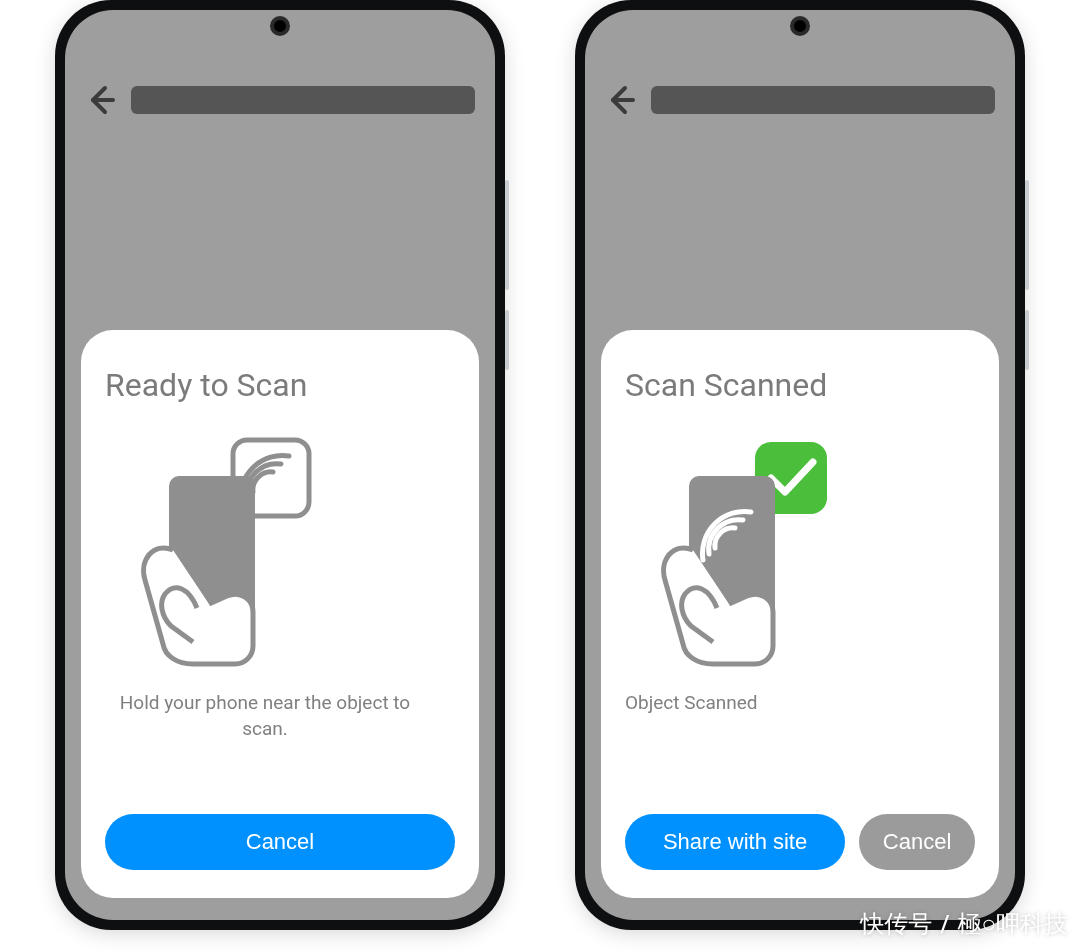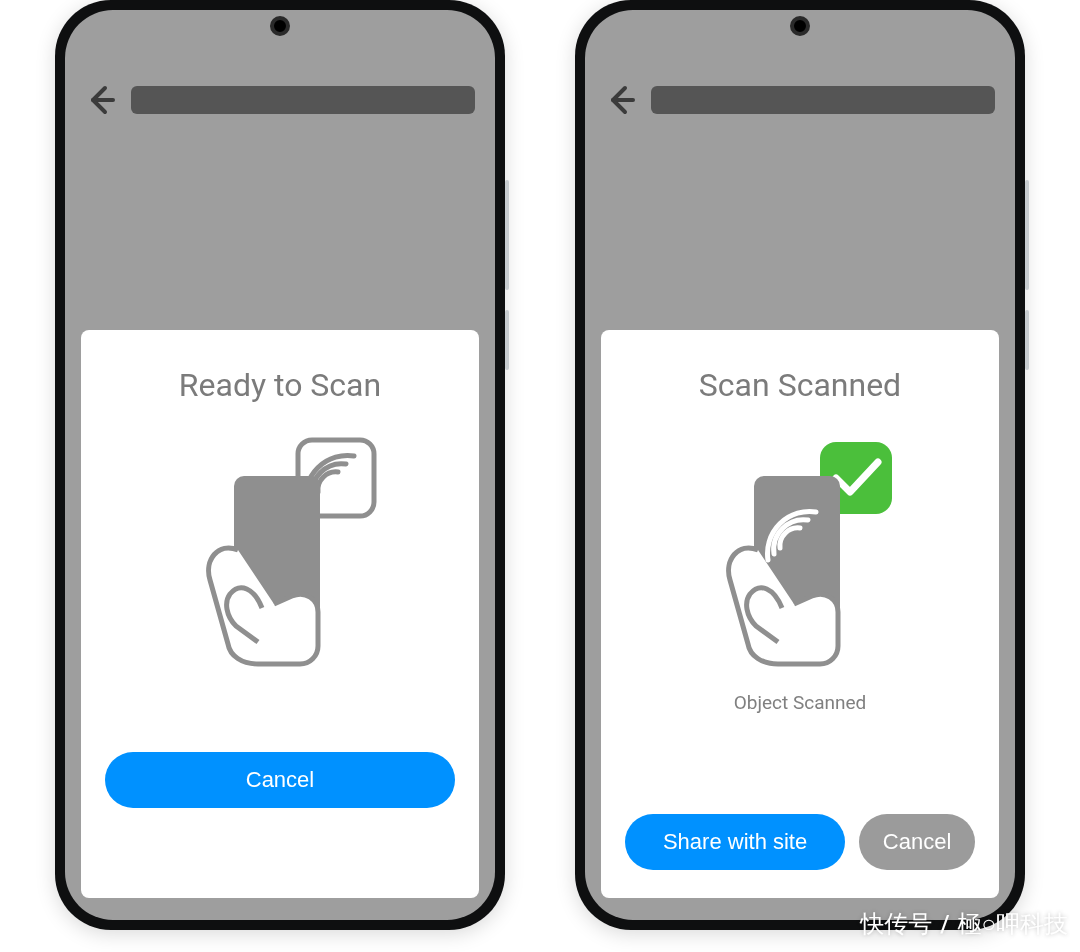--- a/index.html
+++ b/index.html
@@ -61,26 +61,26 @@
     height: 28px;
     background: #555555;
     border-radius: 6px;
   }
   .sheet {
     position: absolute;
     left: 16px;
     right: 16px;
     bottom: 22px;
     background: #ffffff;
-    border-radius: 8px;
+    border-radius: 32px;
     padding: 36px 24px 28px 24px;
     height: 568px;
     display: flex;
     flex-direction: column;
-    align-items: center;
+    align-items: flex-start;
   }
   .sheet-title {
     font-size: 32px;
     font-weight: 400;
     color: #7b7b7b;
     margin-bottom: 28px;
     text-align: center;
   }
   .illus-wrap {
     width: 220px;
@@ -175,20 +175,21 @@
             <path d="M136 72 A42 42 0 0 1 184 24" stroke="#8f8f8f" stroke-width="5" fill="none" stroke-linecap="round"></path>
 
             <rect x="64" y="44" width="86" height="160" rx="10" fill="#8f8f8f"></rect>
 
             <path d="M68 118 C48 110 34 128 40 148 L58 212 C60 224 72 232 88 232 L130 232 C140 232 148 224 148 214 L148 180 C148 168 136 158 122 164 L104 172" fill="#fff" stroke="#8f8f8f" stroke-width="5" stroke-linejoin="round"></path>
 
             <path d="M92 176 C84 156 70 150 60 162 C54 170 56 184 66 194 L88 210" fill="#fff" stroke="#8f8f8f" stroke-width="5" stroke-linejoin="round"></path>
           </svg>
         </div>
 
+        <div class="sheet-sub">Hold your phone near the object to scan.</div>
 
         <div class="btn-row">
           <button class="btn btn-primary btn-full">Cancel</button>
         </div>
       </div>
     </div>
   </div>
 
   <div class="phone">
     <div class="phone-btn b1"></div>

